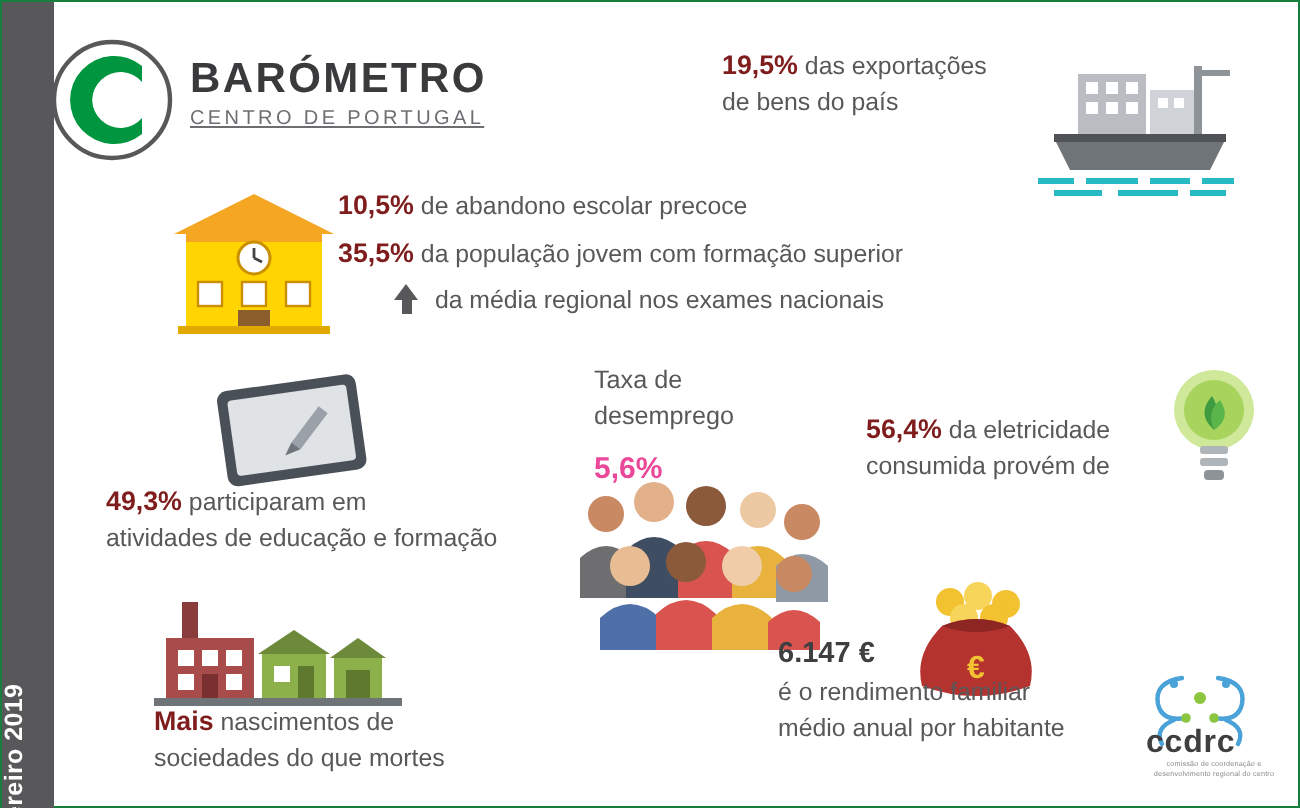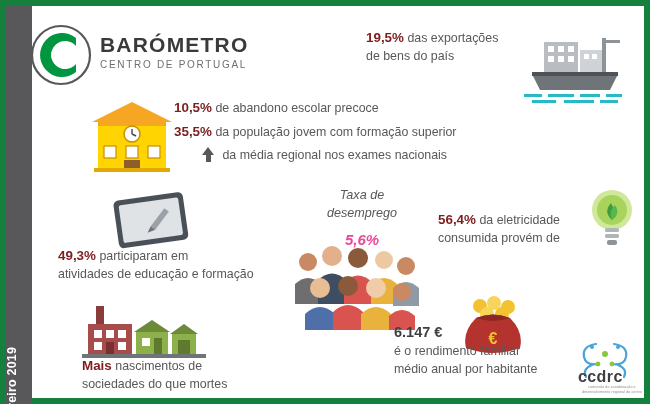--- a/index.html
+++ b/index.html
@@ -12,21 +12,21 @@
     background: #ffffff;
     font-family: "Liberation Sans", sans-serif;
     overflow: hidden;
   }
   #infographic {
     position: relative;
     width: 650px;
     height: 404px;
     background: #ffffff;
     box-sizing: border-box;
-    border: 6px solid #15803d;
+    border: 1px solid #15803d;
   }
 
   
   .date-bar {
     position: absolute;
     left: 0;
     top: 0;
     width: 26px;
     height: 404px;
     background: #58585a;
@@ -70,20 +70,21 @@
     font-weight: bold;
     color: #3a3a3c;
     letter-spacing: 1.2px;
     line-height: 1.05;
   }
   .brand-sub {
     font-size: 10px;
     color: #6d6e71;
     letter-spacing: 1.7px;
     margin-top: 3px;
+    text-decoration: underline;
   }
 
   
   .stat {
     position: absolute;
     color: #58585a;
     font-size: 12.4px;
     line-height: 1.45;
   }
   .stat b, .stat .num {
@@ -95,21 +96,21 @@
     font-size: 14.5px;
     font-weight: bold;
     color: #3f3f41;
   }
 
   
   #stat-exports   { left: 360px; top: 22px;  width: 150px; text-align: left; }
   #stat-school    { left: 168px; top: 92px;  width: 250px; }
   #stat-youth     { left: 168px; top: 116px; width: 330px; }
   #stat-exams     { left: 196px; top: 141px; width: 300px; }
-  #stat-unemp     { left: 296px; top: 180px; width: 120px; text-align: center; font-style: italic; }
+  #stat-unemp     { left: 296px; top: 180px; width: 120px; text-align: left; }
   #stat-energy    { left: 432px; top: 204px; width: 200px; }
   #stat-edu       { left: 52px;  top: 240px; width: 230px; }
   #stat-income    { left: 388px; top: 316px; width: 210px; }
   #stat-births    { left: 76px;  top: 350px; width: 215px; }
 
   #stat-unemp .lbl { font-size: 12.6px; color: #58585a; }
   #stat-unemp .val { font-size: 15px; font-weight: bold; color: #ec4899; margin-top: 6px; }
 
   .arrow-up {
     display: inline-block;

